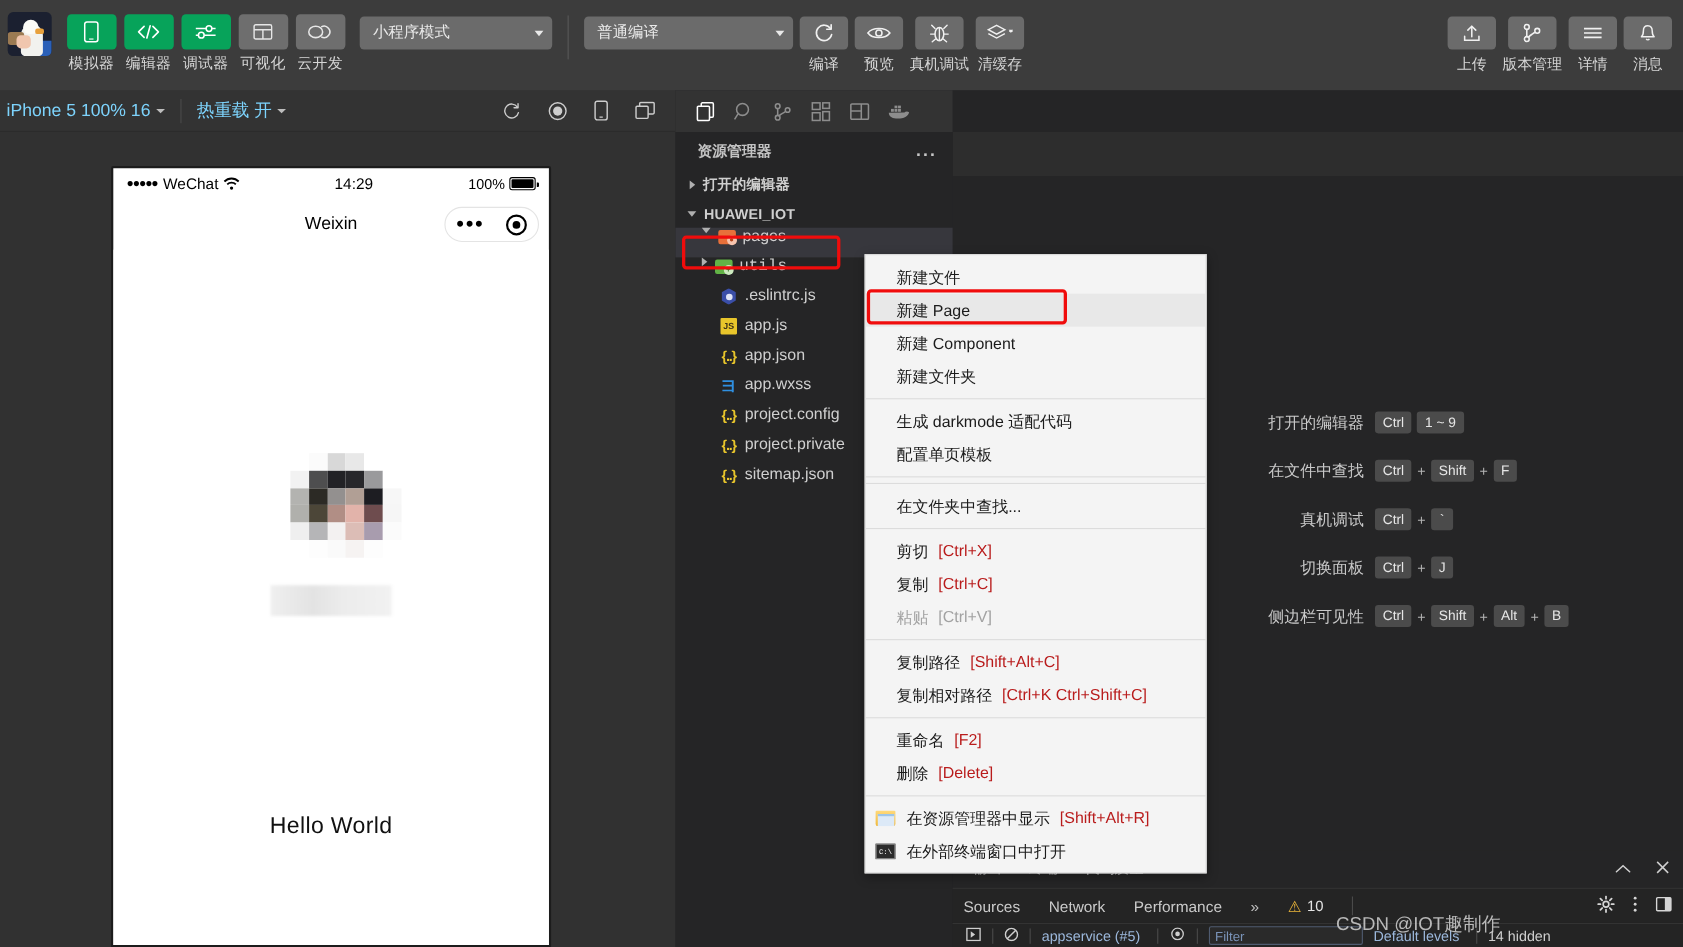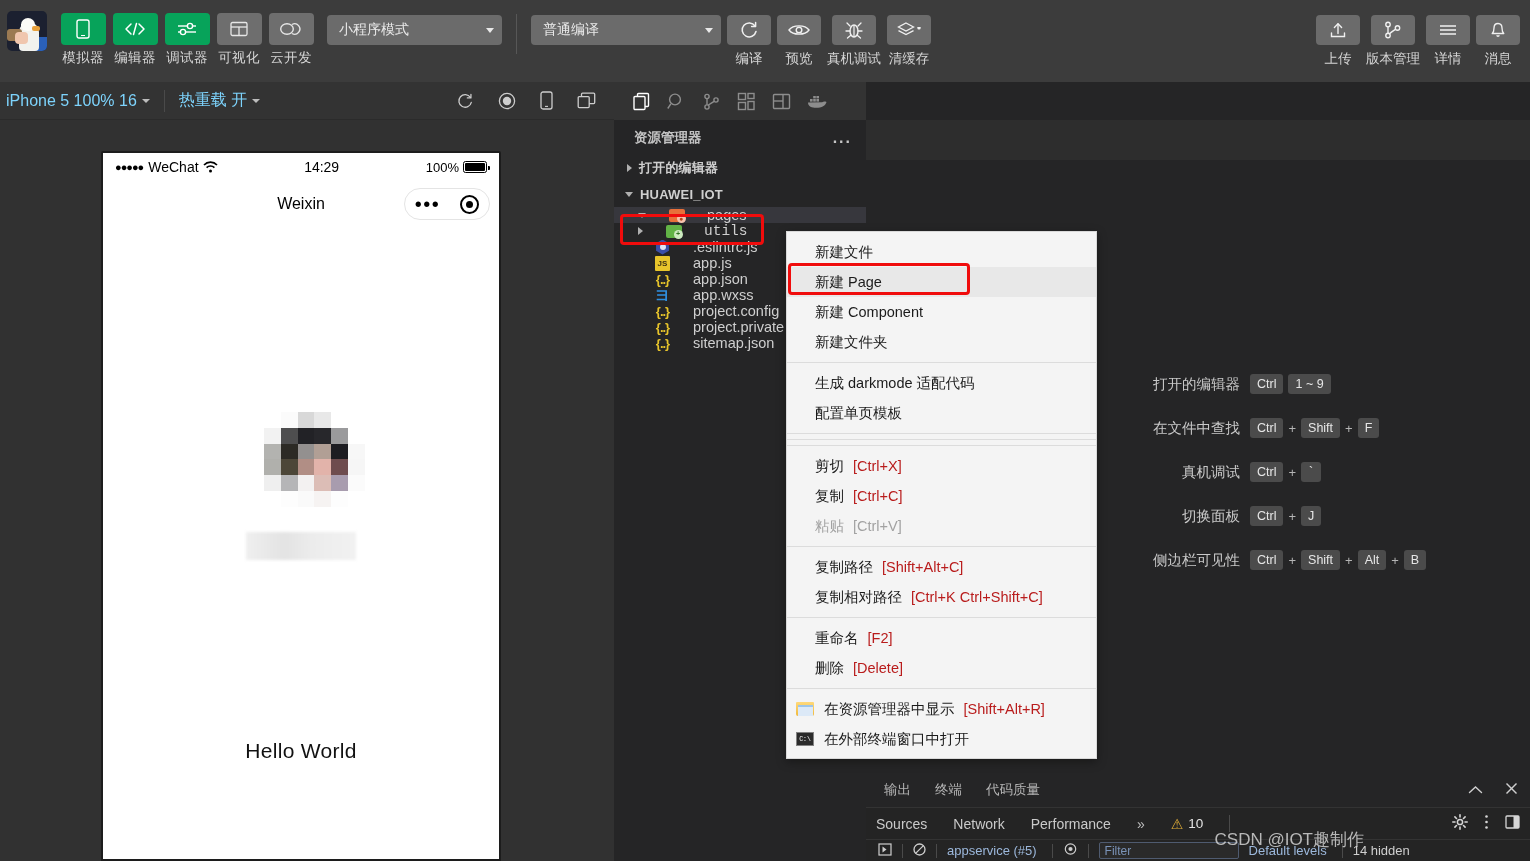--- a/index.html
+++ b/index.html
@@ -206,21 +206,21 @@
   .tw {
     width: 0; height: 0; flex: none;
     border-top: 4px solid transparent; border-bottom: 4px solid transparent;
     border-left: 5.5px solid #b0b0b0; margin-left: 2px;
   }
   .tw.open {
     border-left: 4.5px solid transparent; border-right: 4.5px solid transparent;
     border-top: 5.5px solid #b0b0b0; border-bottom: 0; margin-left: 0;
   }
   .row {
-    height: 16px; display: flex; align-items: center; gap: 22px;
+    height: 27px; display: flex; gap: 6px;
     font-size: 14.5px; color: #cfcfcf; position: relative;
   }
   .row .fname { white-space: nowrap; }
   .row.d1 { padding-left: 24px; }
   .row.d2 { padding-left: 40px; }
   .row.sel { background: #37373d; }
   .fico { width: 17px; height: 17px; flex: none; display: flex; align-items: center; justify-content: center; }
   .folder { width: 16px; height: 13px; border-radius: 2px; position: relative; }
   .folder.orange { background: #e8703a; }
   .folder.green { background: #62b346; }
@@ -946,20 +946,23 @@
     </div>
     <div class="mi">
       <span class="mlabel">配置单页模板</span>
     </div>
 
     <div class="msep"></div>
 
 
     <div class="msep"></div>
 
+    <div class="mi">
+      <span class="mlabel">在文件夹中查找...</span>
+    </div>
 
     <div class="msep"></div>
 
     <div class="mi">
       <span class="mlabel">剪切</span>
       <span class="mkey">[Ctrl+X]</span>
     </div>
     <div class="mi">
       <span class="mlabel">复制</span>
       <span class="mkey">[Ctrl+C]</span>

